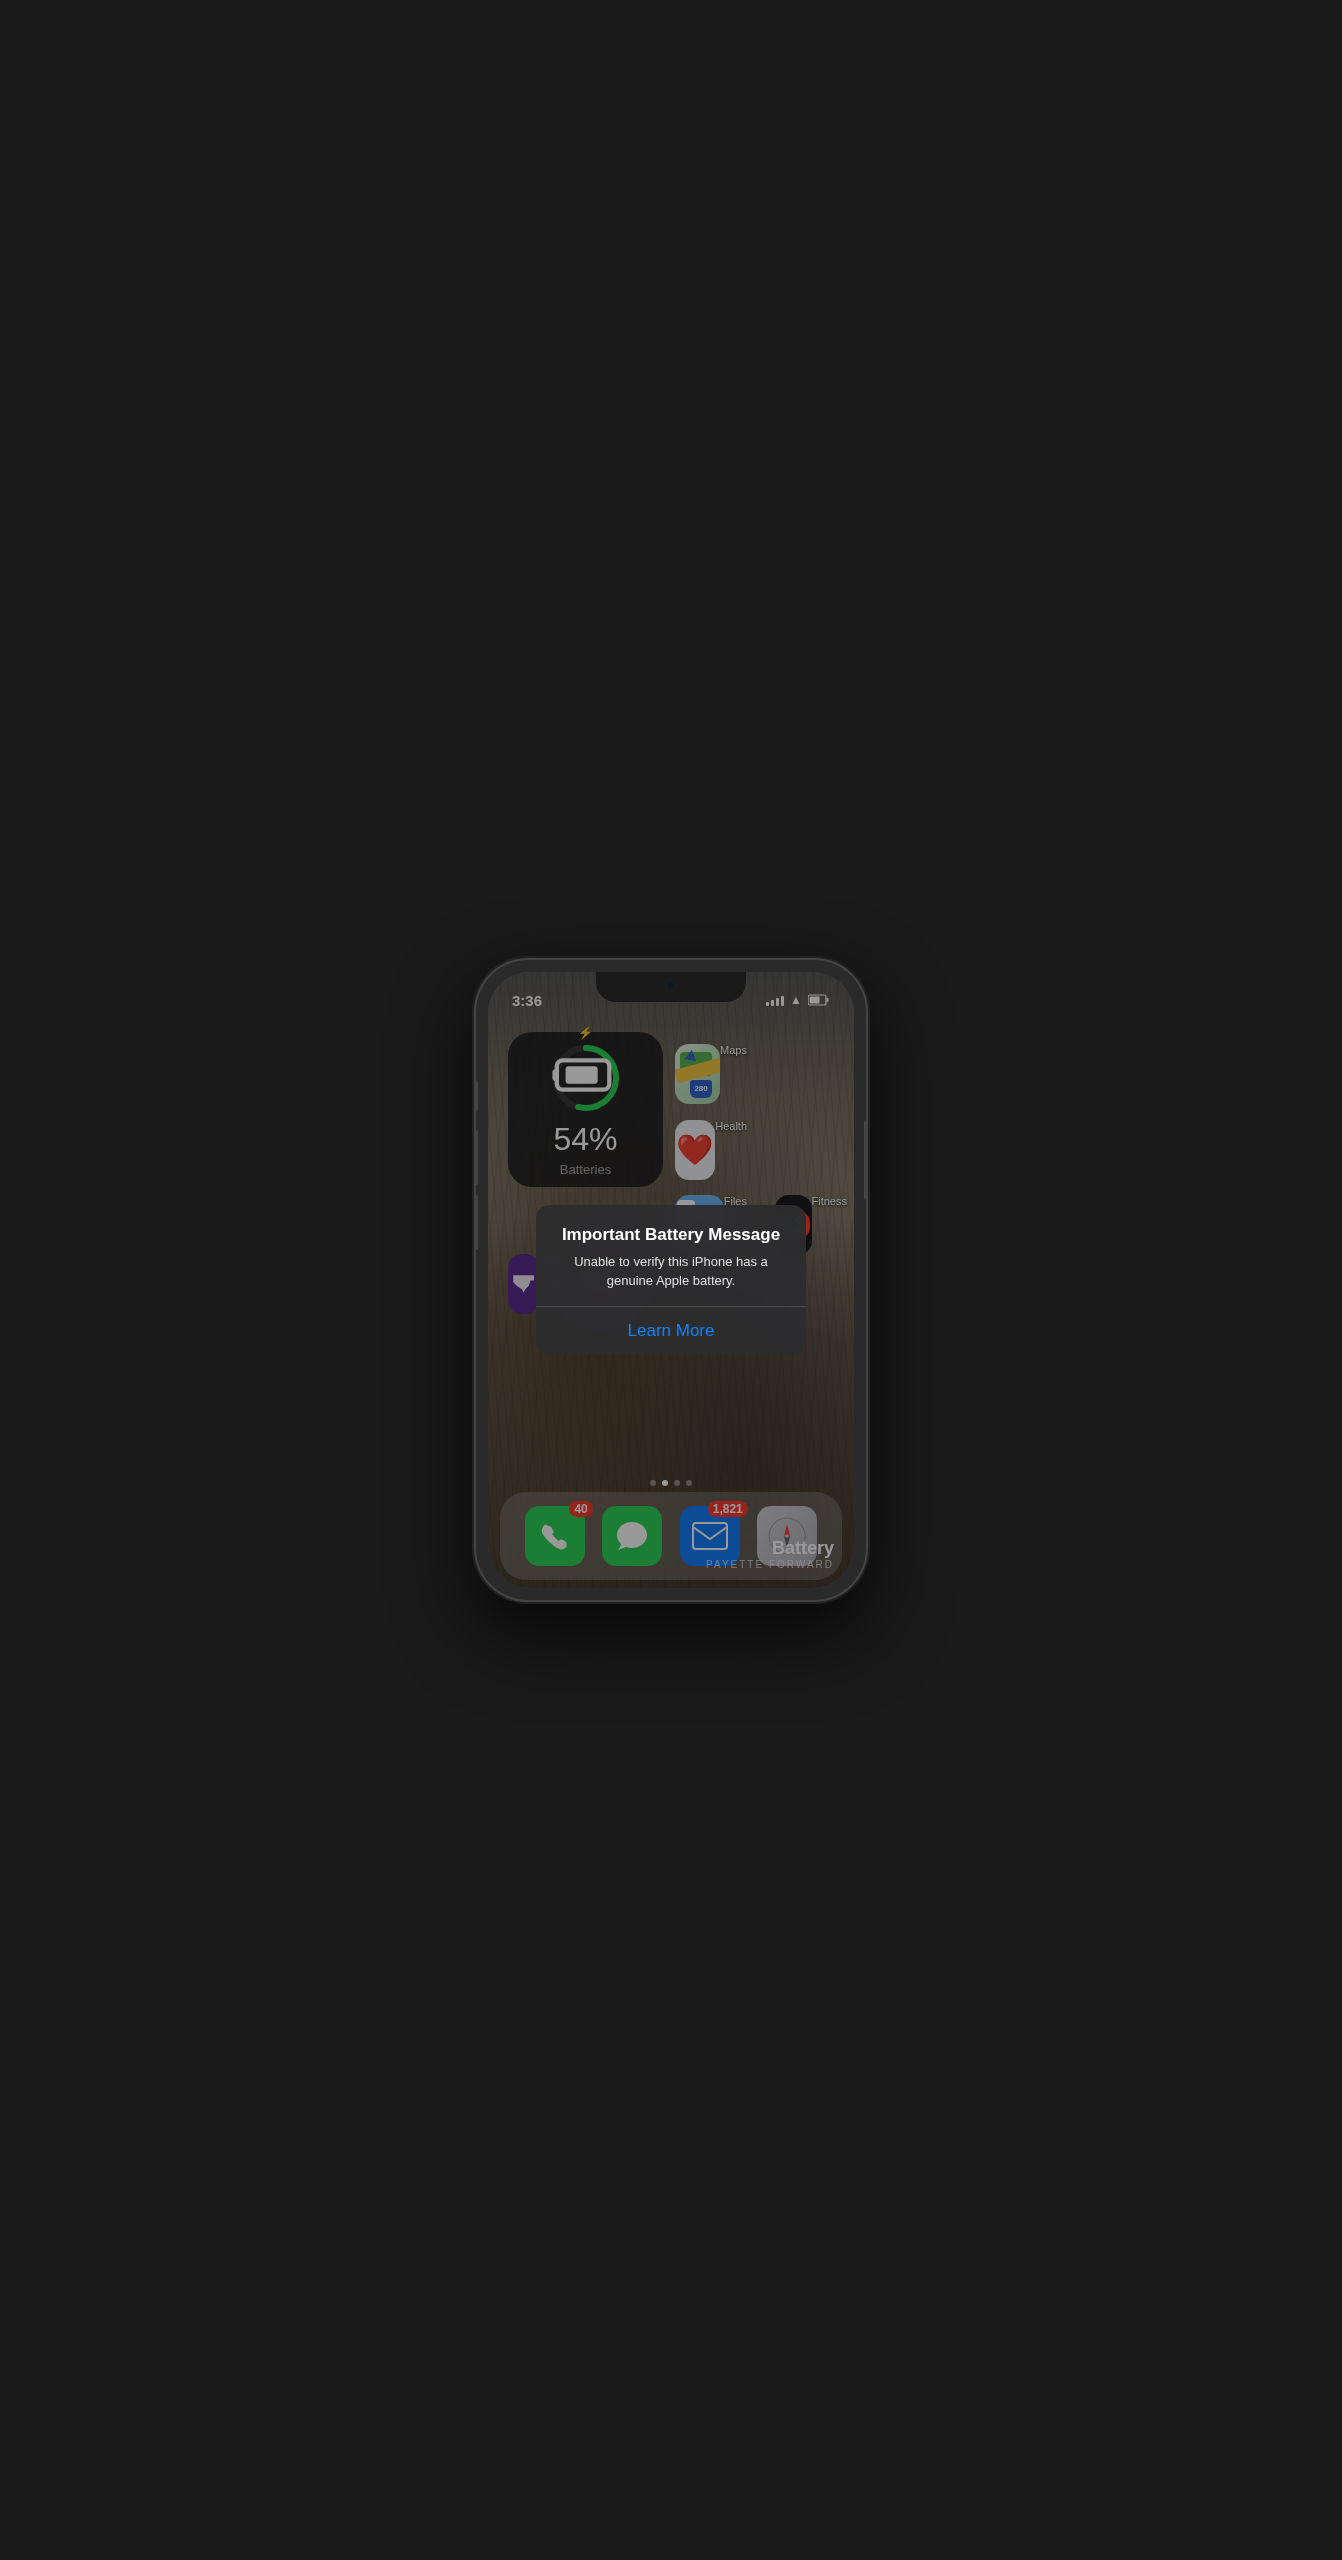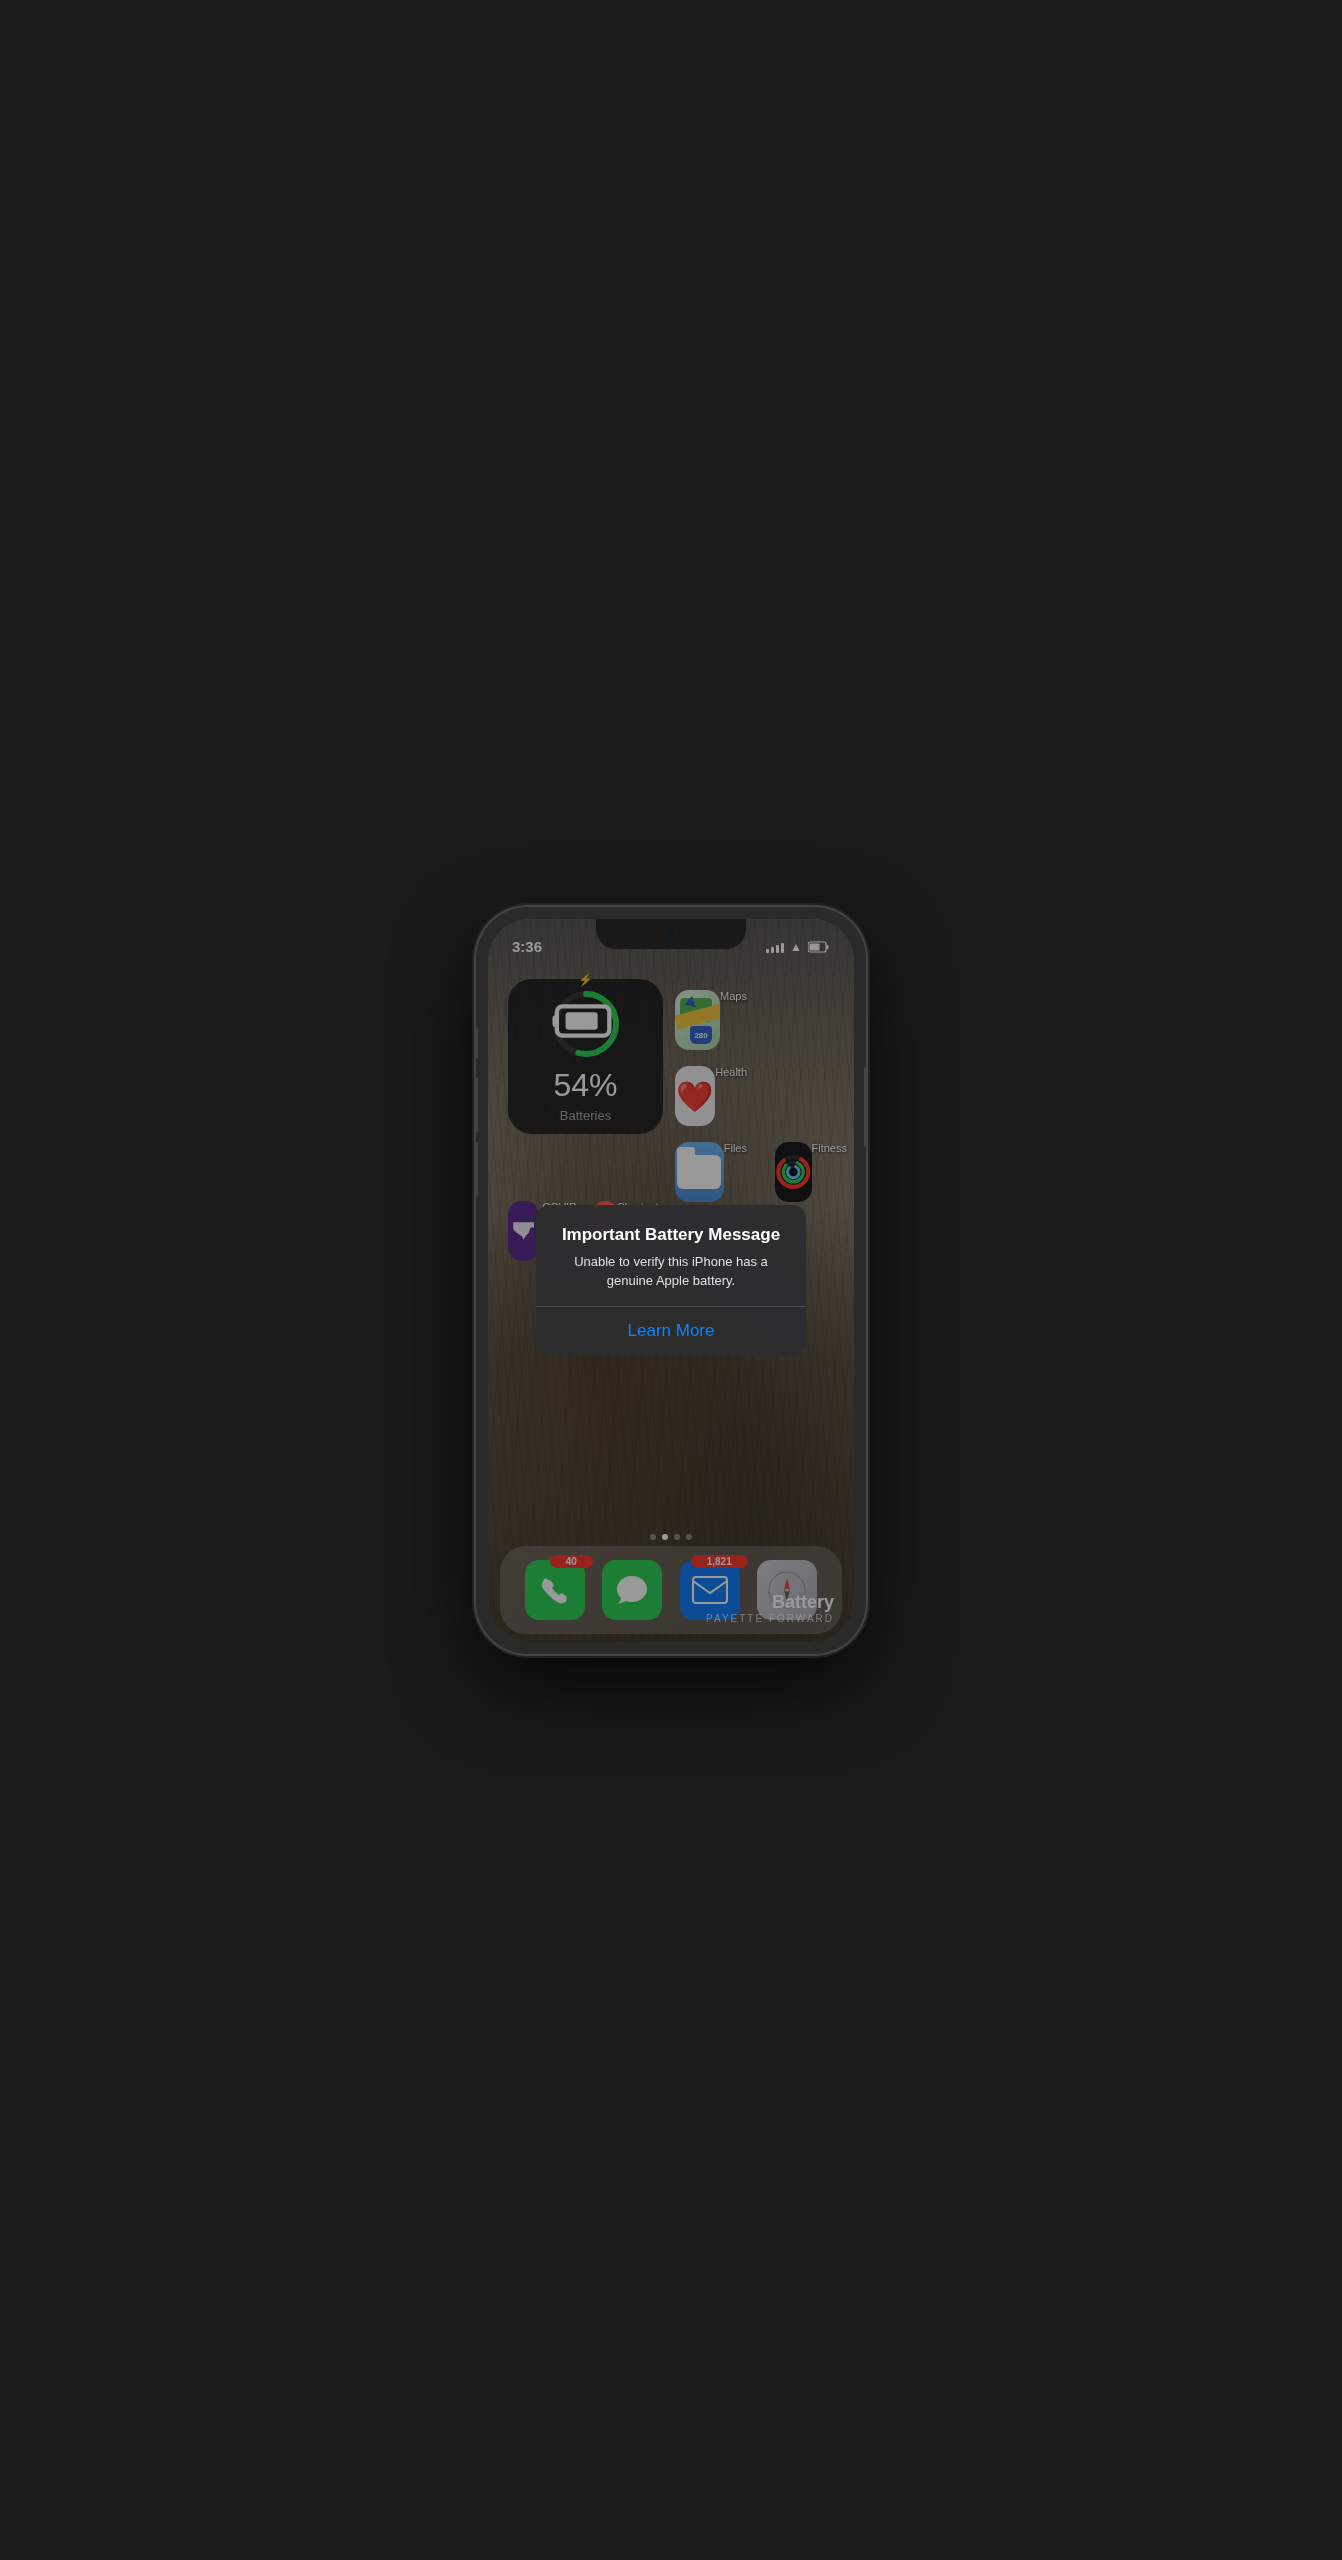--- a/index.html
+++ b/index.html
@@ -6,21 +6,21 @@
     body {
       background: #1a1a1a;
       display: flex;
       justify-content: center;
       align-items: center;
       min-height: 100vh;
       font-family: -apple-system, BlinkMacSystemFont, 'SF Pro Display', 'Helvetica Neue', sans-serif;
     }
     .phone-outer {
       width: 390px;
-      height: 747px;
+      height: 640px;
       background: #2a2a2a;
       border-radius: 52px;
       position: relative;
       box-shadow: 0 0 0 2px #444, 0 0 0 4px #222, 0 30px 80px rgba(0,0,0,0.8);
       overflow: hidden;
     }
     .phone-screen {
       position: absolute;
       top: 12px;
       left: 12px;
@@ -389,24 +389,24 @@
     .icon-phone { background: #30d158; }
     .icon-messages { background: #30d158; }
     .icon-mail { background: #147efb; }
     .icon-safari { background: linear-gradient(135deg, #d0d0d8 0%, #b0b0b8 100%); }
     .badge {
       position: absolute;
       top: -5px;
       right: -8px;
       background: #ff3b30;
       color: white;
-      font-size: 10px;
+      font-size: 12px;
       font-weight: 600;
       border-radius: 10px;
-      padding: 1px 16px;
+      padding: 1px 5px;
       min-width: 18px;
       text-align: center;
     }
     
     .page-dots {
       position: absolute;
       bottom: 102px;
       left: 0;
       right: 0;
       display: flex;

